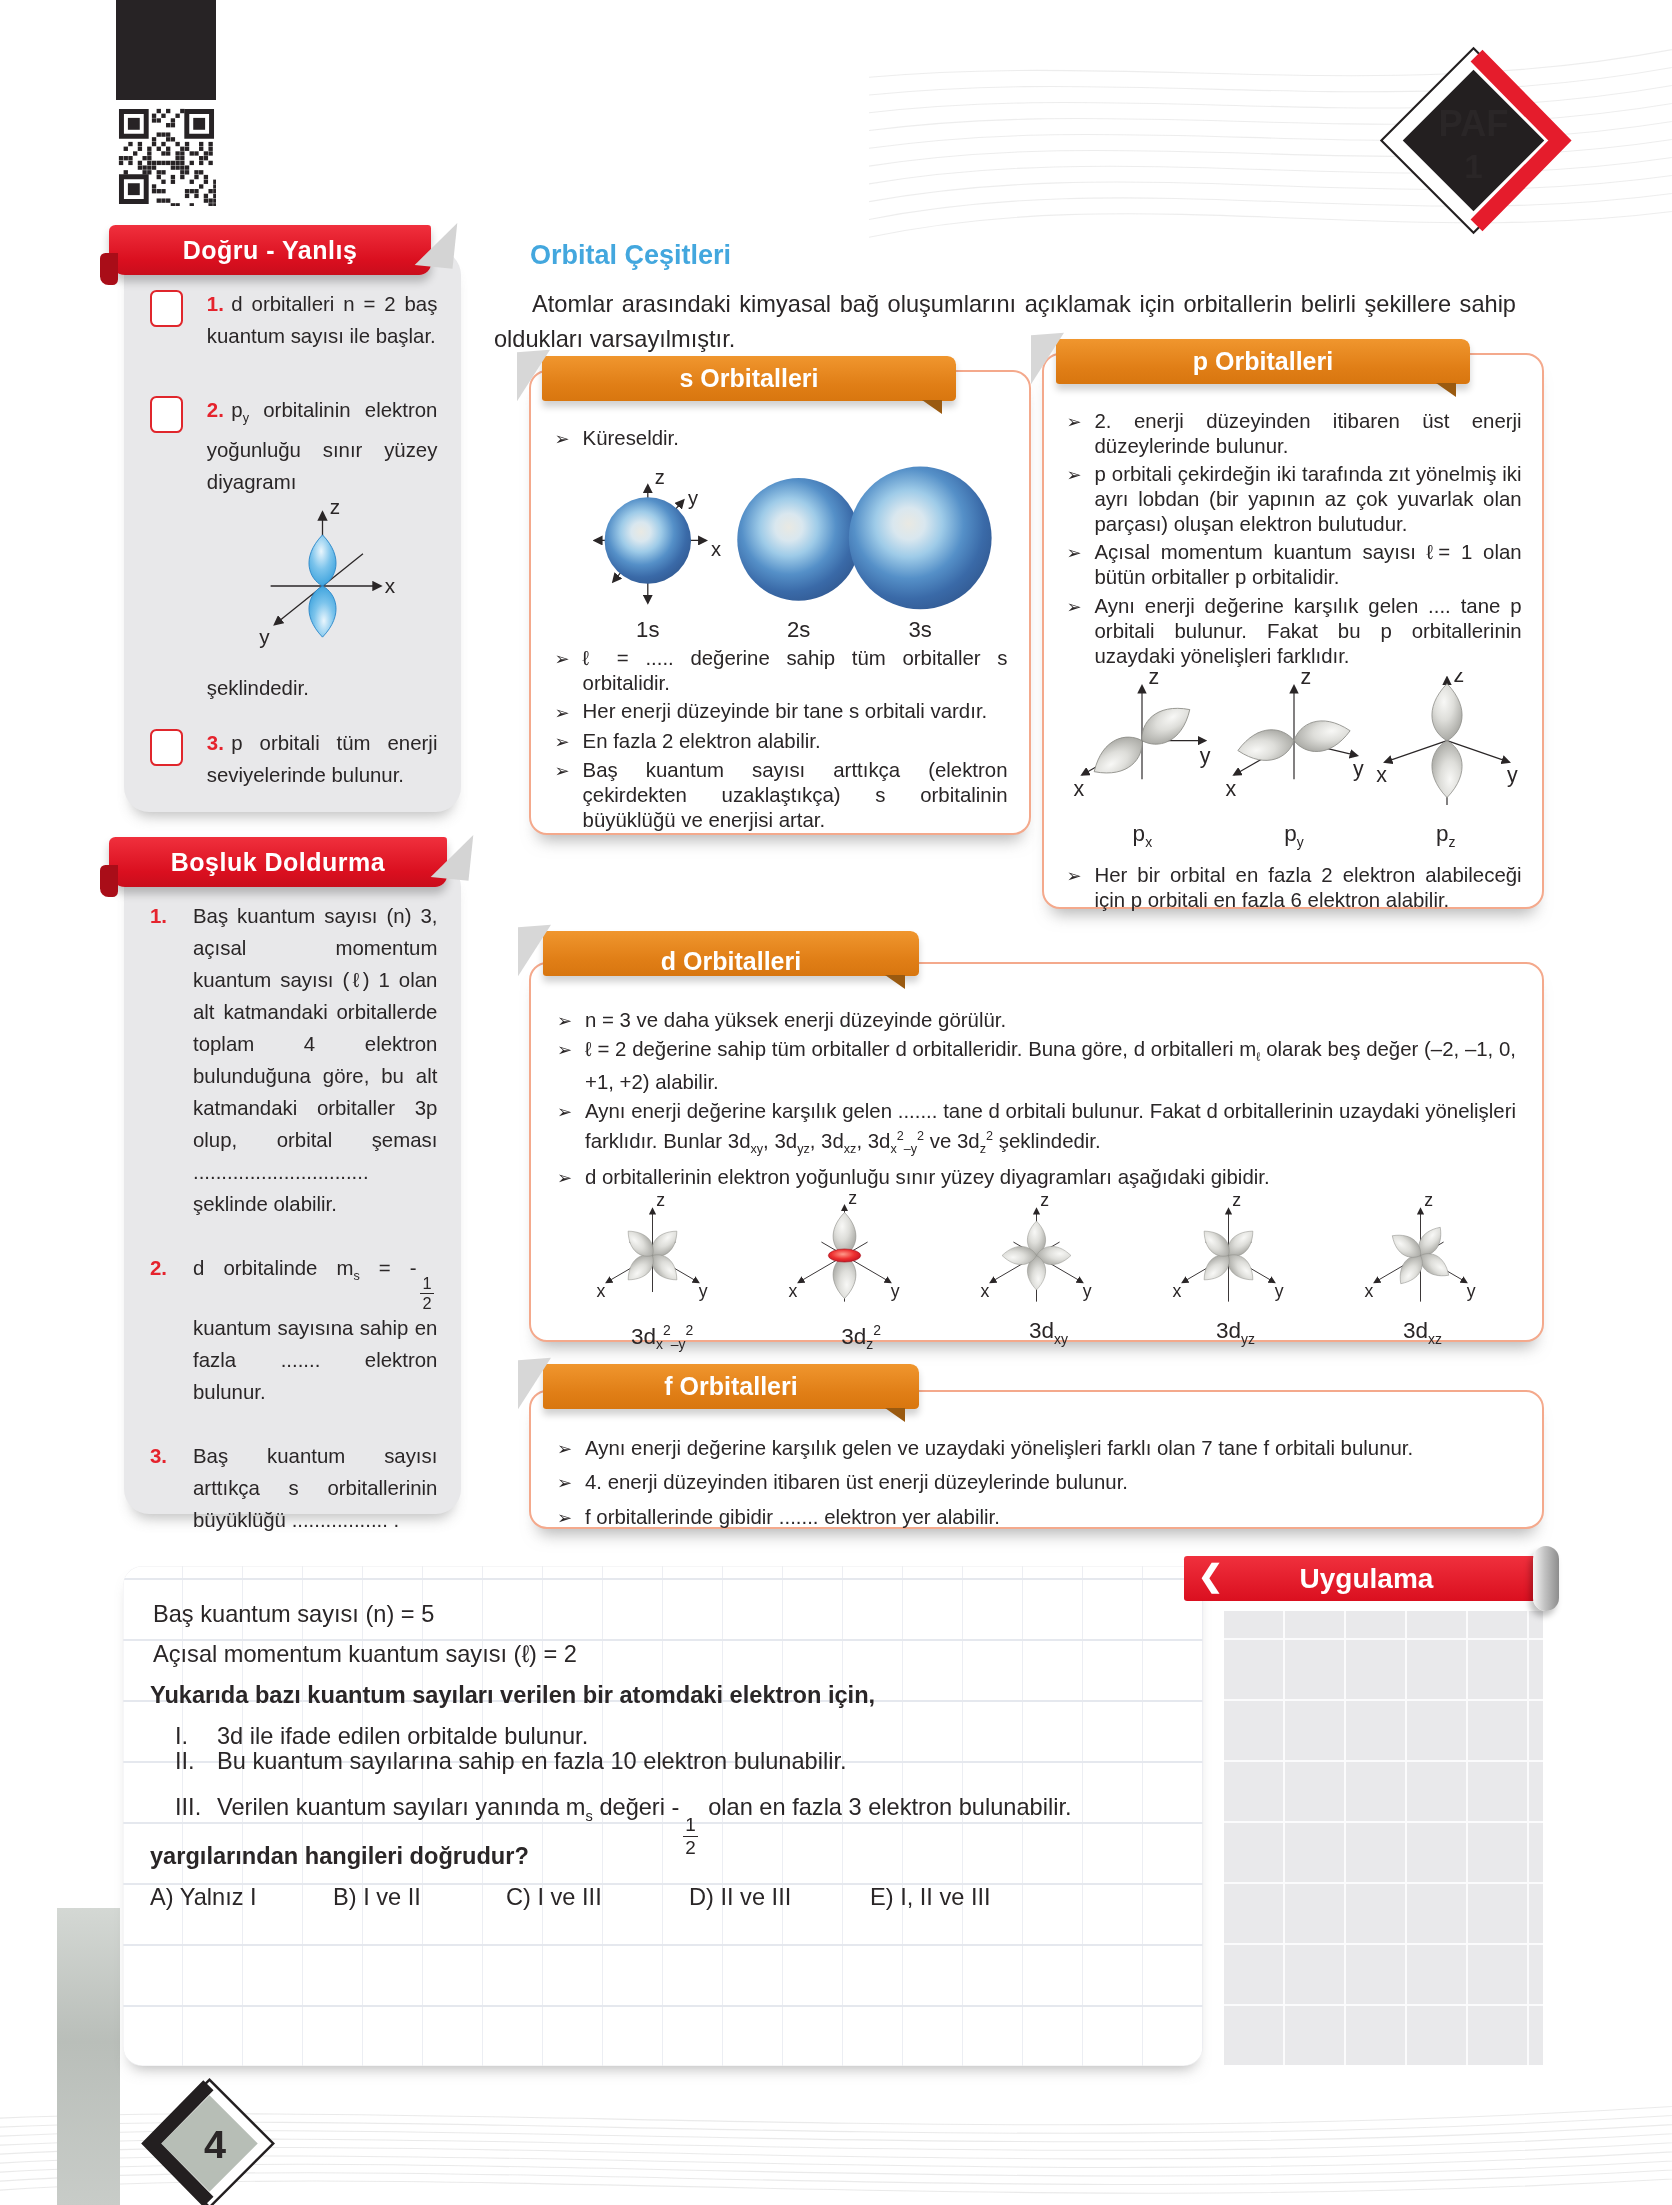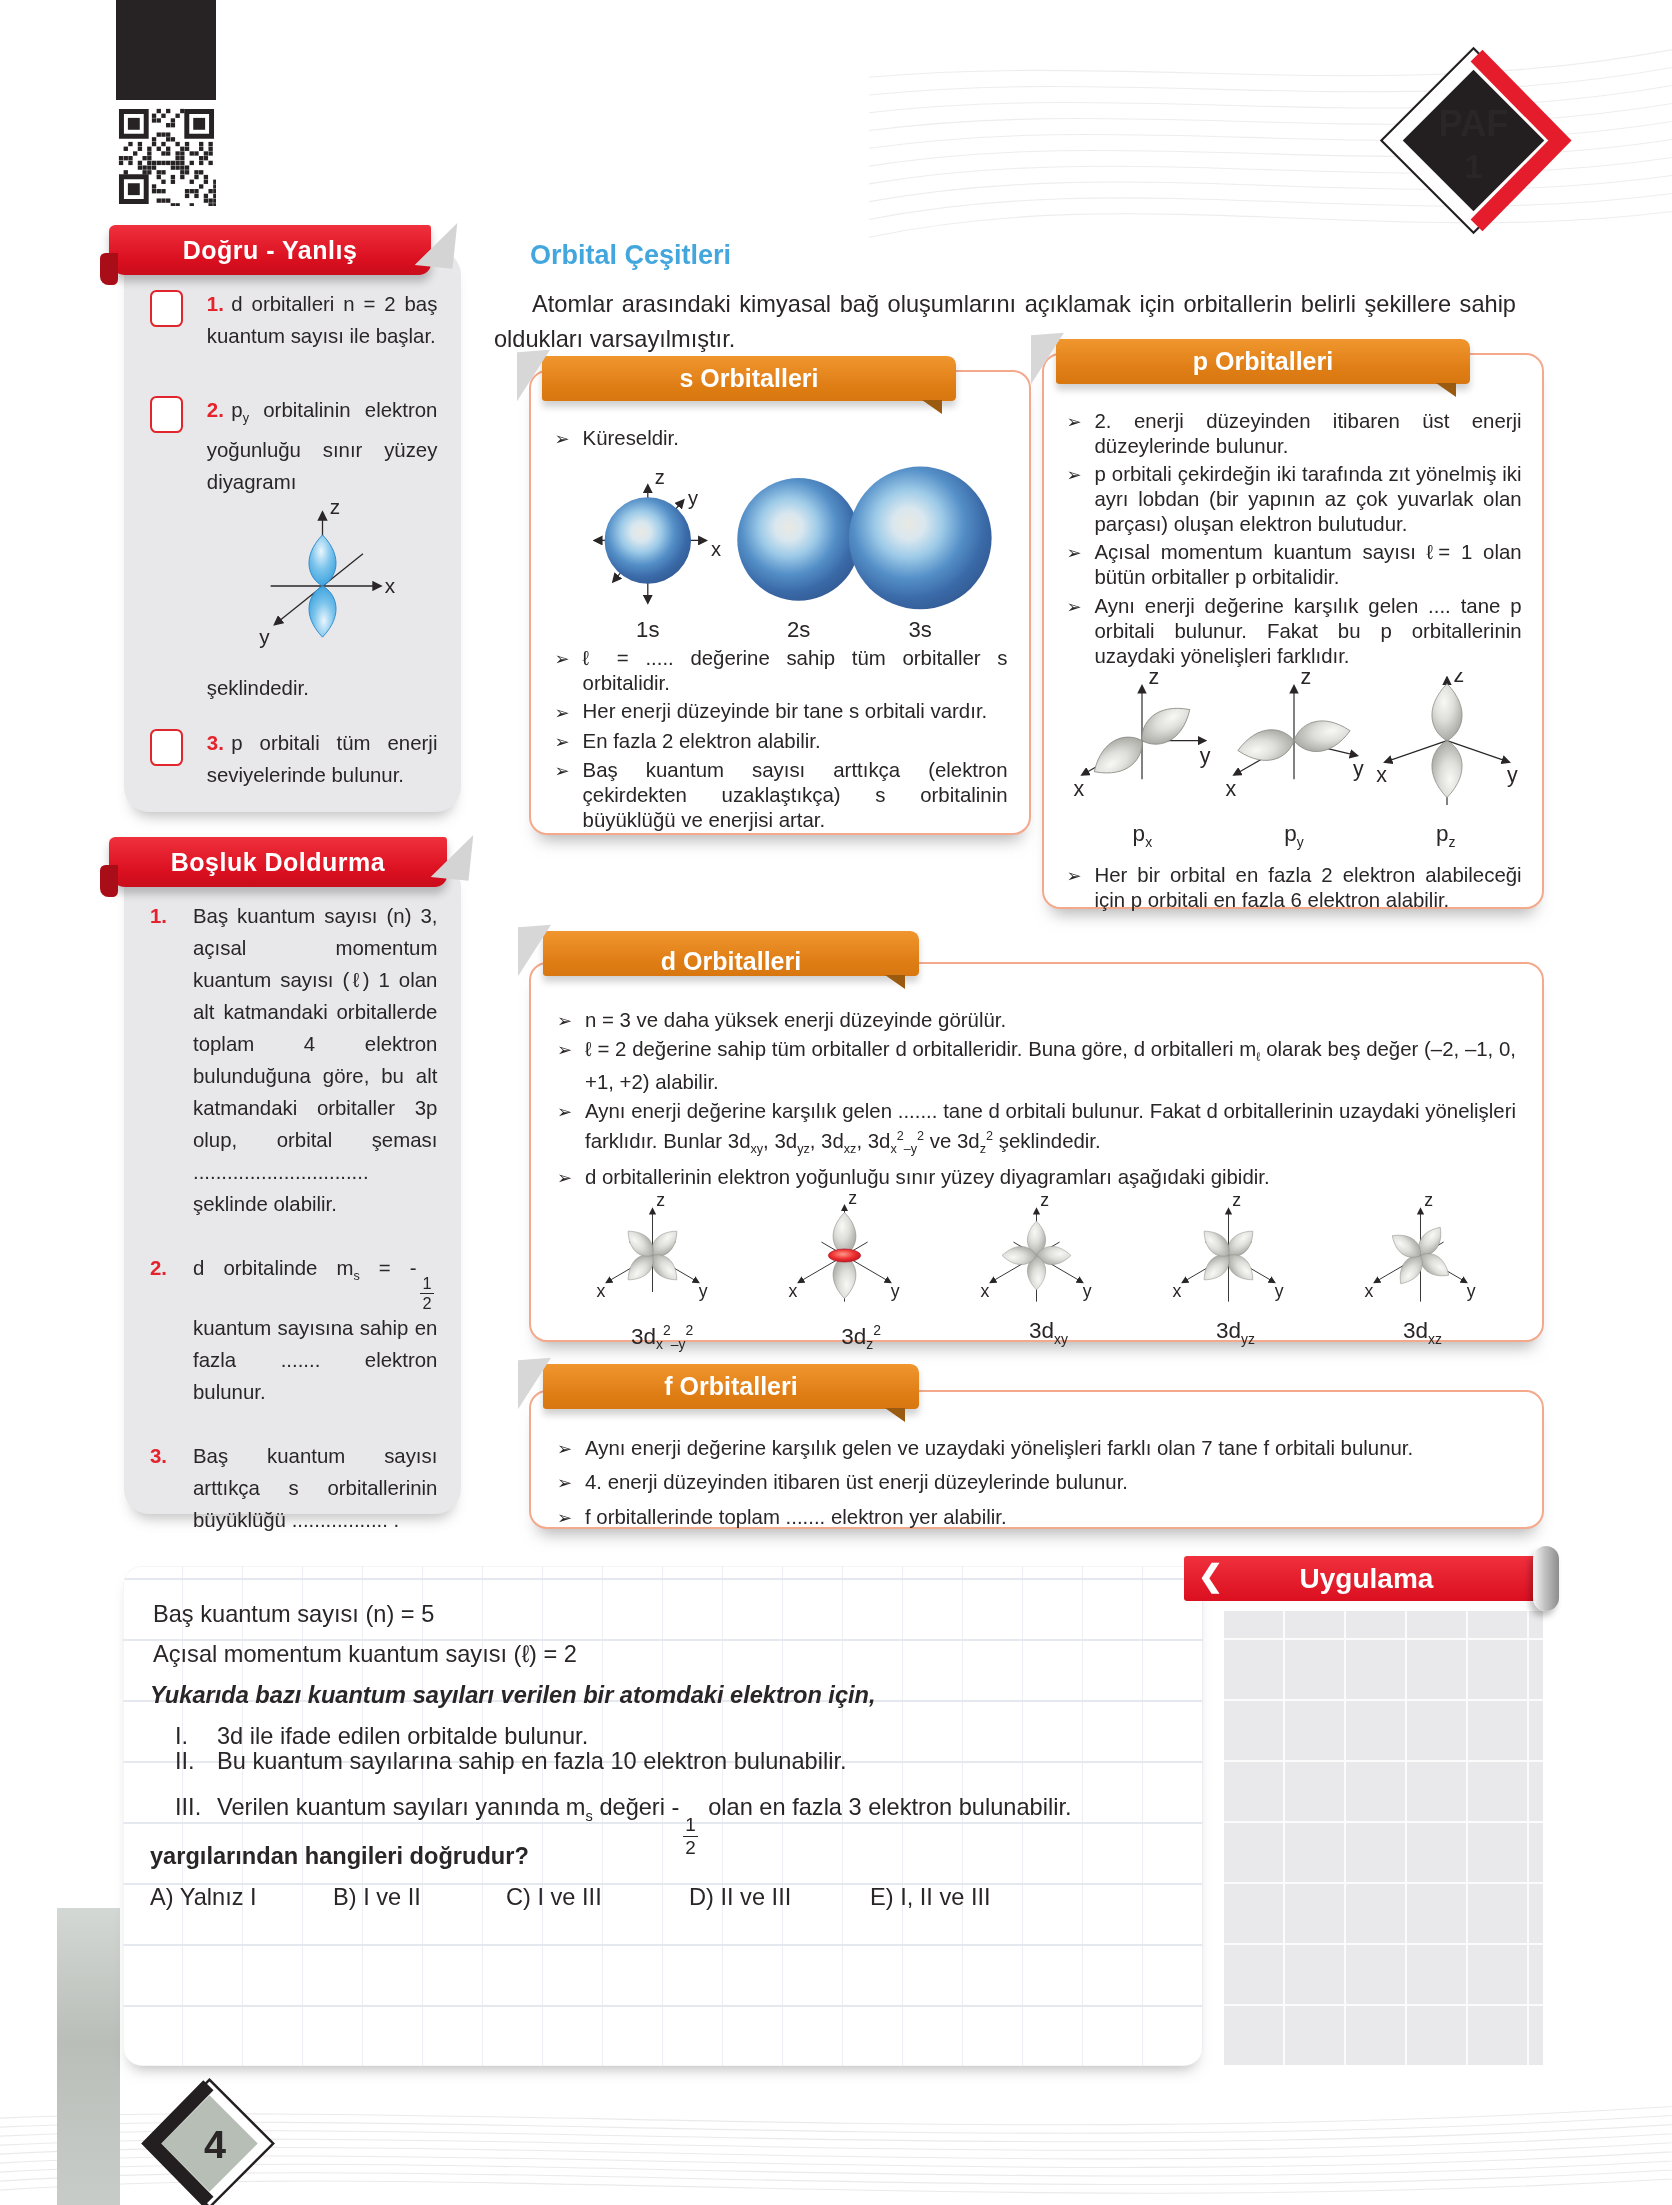--- a/index.html
+++ b/index.html
@@ -568,35 +568,35 @@
       <div class="bullet">
           <span class="bmark">➢</span>
           <div class="btext"><span>Aynı enerji değerine karşılık gelen ve uzaydaki yönelişleri farklı olan 7 tane f orbitali bulunur.</span></div>
         </div>
       <div class="bullet">
           <span class="bmark">➢</span>
           <div class="btext"><span>4. enerji düzeyinden itibaren üst enerji düzeylerinde bulunur.</span></div>
         </div>
       <div class="bullet">
           <span class="bmark">➢</span>
-          <div class="btext"><span>f orbitallerinde toplam ....... elektron yer alabilir.</span></div>
+          <div class="btext"><span>f orbitallerinde gibidir ....... elektron yer alabilir.</span></div>
         </div>
     </div>
   </div>
 
   <div class="uyg-banner">
     <span class="chev">❮</span>
     <span>Uygulama</span>
   </div>
   <div class="uyg-grid"></div>
 
   <div class="uyg-box">
     <div class="uyg-row" style="top:35px;">Baş kuantum sayısı (n) = 5</div>
     <div class="uyg-row" style="top:75px;">Açısal momentum kuantum sayısı (ℓ) = 2</div>
-    <div class="uyg-row uyg-bold" style="top:116px;left:27px;font-style:italic;">Yukarıda bazı kuantum sayıları verilen bir atomdaki elektron için,</div>
+    <div class="uyg-row uyg-bold" style="top:116px;left:27px;">Yukarıda bazı kuantum sayıları verilen bir atomdaki elektron için,</div>
     <div class="uyg-item" style="top:157px;">
       <span class="roman">I.</span>
       <span><span>3d ile ifade edilen orbitalde bulunur.</span></span>
     </div>
     <div class="uyg-item" style="top:182px;">
       <span class="roman">II.</span>
       <span><span>Bu kuantum sayılarına sahip en fazla 10 elektron bulunabilir.</span></span>
     </div>
     <div class="uyg-item" style="top:228px;">
       <span class="roman">III.</span>

